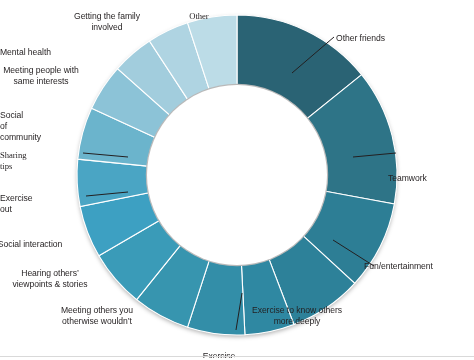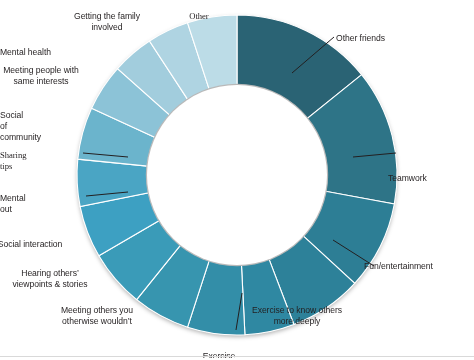--- a/index.html
+++ b/index.html
@@ -103,21 +103,21 @@
       <div class="seg-label lbl-left" style="top: 147px; left: 388px; margin-top: 26px;">Teamwork</div>
       <div class="seg-label lbl-left" style="top: 261px; left: 364px;">Fun/entertainment</div>
       <div class="seg-label lbl-center" style="top: 305px; left: 237px; width: 120px;">Exercise to know others
 more deeply</div>
       <div class="seg-label lbl-center" style="top: 335px; left: 159px; width: 120px; margin-top: 16px;">Exercise</div>
       <div class="seg-label lbl-center" style="top: 305px; left: 37px; width: 120px;">Meeting others you
 otherwise wouldn’t</div>
       <div class="seg-label lbl-center" style="top: 268px; left: -10px; width: 120px;">Hearing others’
 viewpoints &amp; stories</div>
       <div class="seg-label lbl-center" style="top: 239px; left: -30px; width: 120px;">Social interaction</div>
-      <div class="seg-label lbl-right" style="top: 193px; left: 0px; width: 38px;">Mental out</div>
+      <div class="seg-label lbl-right" style="top: 193px; left: 0px; width: 38px;">Exercise out</div>
       <div class="seg-label lbl-right" style="top: 150px; left: 0px; width: 31px; font-family: Liberation Serif, serif;">Sharing tips</div>
       <div class="seg-label lbl-right" style="top: 110px; left: 0px; width: 12px;">Social of community</div>
       <div class="seg-label lbl-center" style="top: 65px; left: -19px; width: 120px;">Meeting people with
 same interests</div>
       <div class="seg-label lbl-right" style="top: 47px; left: 0px; width: 59px;">Mental health</div>
       <div class="seg-label lbl-center" style="top: 11px; left: 47px; width: 120px;">Getting the family
 involved</div>
       <div class="seg-label lbl-center" style="top: 11px; left: 139px; width: 120px; font-family: Liberation Serif, serif;">Other</div>
     </div>
 

